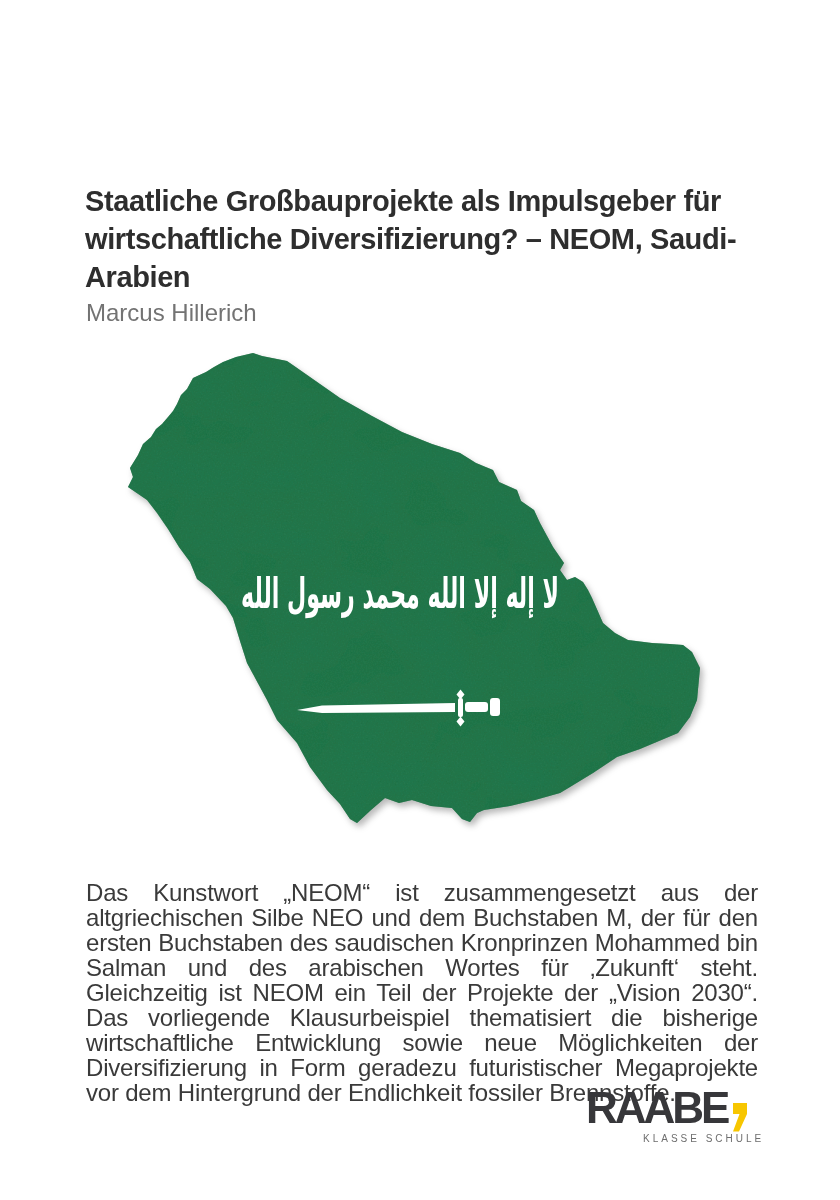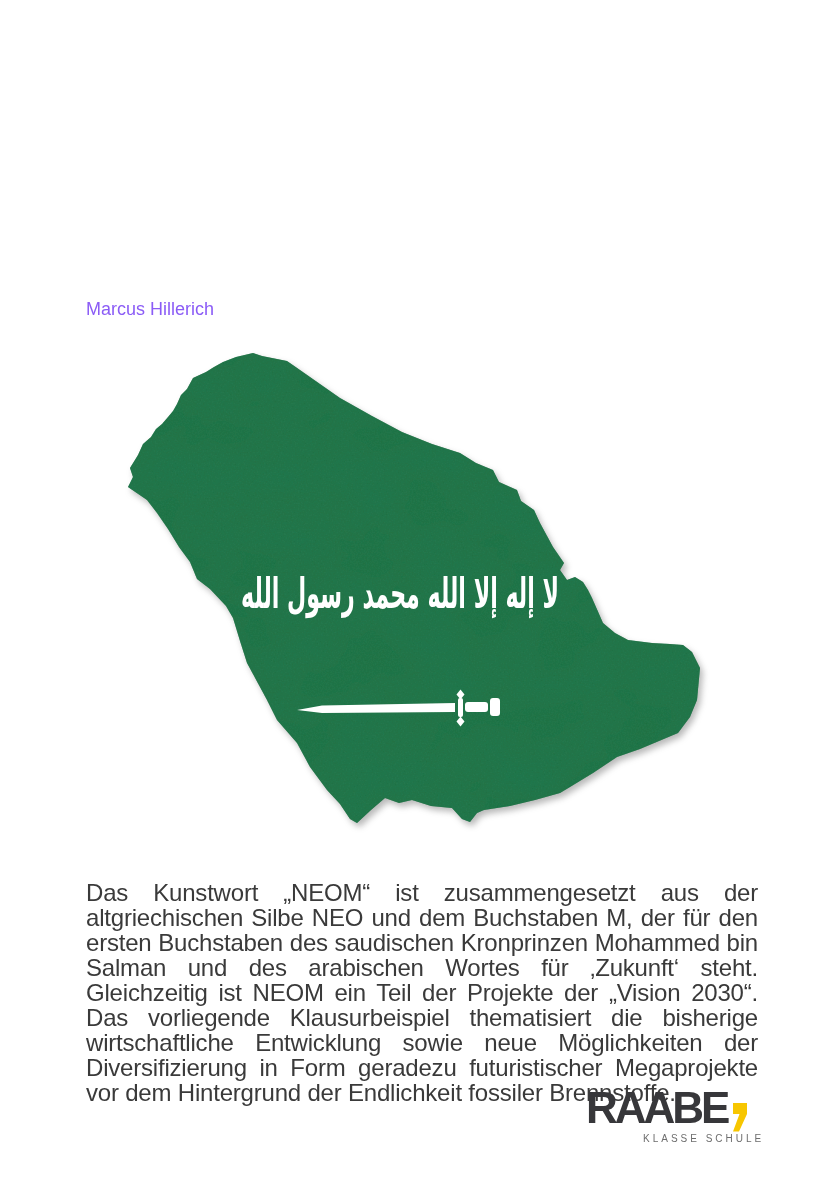--- a/index.html
+++ b/index.html
@@ -22,22 +22,22 @@
     line-height: 38px;
     font-weight: bold;
     letter-spacing: -0.4px;
     color: #2e2e2e;
   }
 
   .author {
     position: absolute;
     left: 86px;
     top: 299px;
-    font-size: 18px;
-    color: #8b5cf6;
+    font-size: 24px;
+    color: #737373;
   }
 
   .map-figure {
     position: absolute;
     left: 100px;
     top: 340px;
     width: 620px;
     height: 495px;
   }
   .map-figure svg { display: block; width: 620px; height: 495px; }
@@ -88,20 +88,21 @@
     color: #6d6d6d;
     white-space: nowrap;
     padding-left: 30px;
   }
 </style>
 </head>
 <body>
 
 <div class="page">
 
+  <h1 class="title">Staatliche Großbauprojekte als Impulsgeber für wirtschaftliche Diversifizierung? – NEOM, Saudi-Arabien</h1>
 
   <div class="author">Marcus Hillerich</div>
 
   <figure class="map-figure" style="margin:0;text-align:center;">
     <svg viewBox="100 340 620 495" xmlns="http://www.w3.org/2000/svg">
       <defs>
         <filter id="grain" x="0%" y="0%" width="100%" height="100%">
           <feTurbulence type="fractalNoise" baseFrequency="0.65" numOctaves="3" seed="11" result="fine"></feTurbulence>
           <feColorMatrix in="fine" type="matrix" values="0 0 0 0 0.02  0 0 0 0 0.22  0 0 0 0 0.10  0 0 0 0.55 0" result="fineC"></feColorMatrix>
           <feTurbulence type="fractalNoise" baseFrequency="0.015 0.02" numOctaves="3" seed="4" result="blotch"></feTurbulence>

